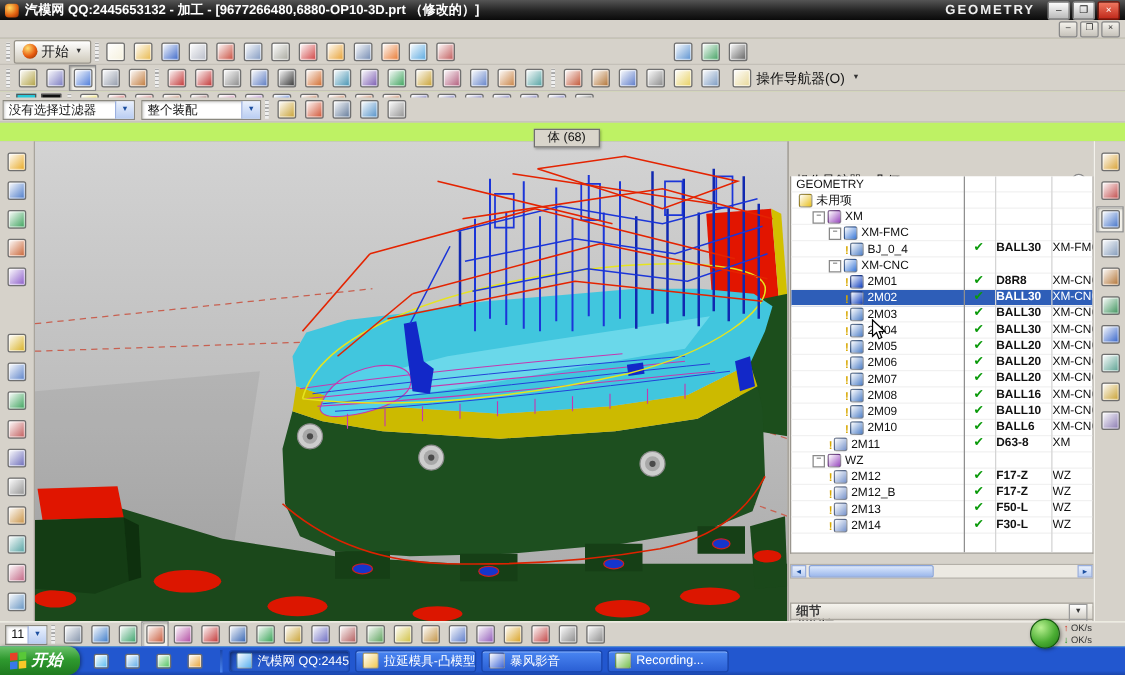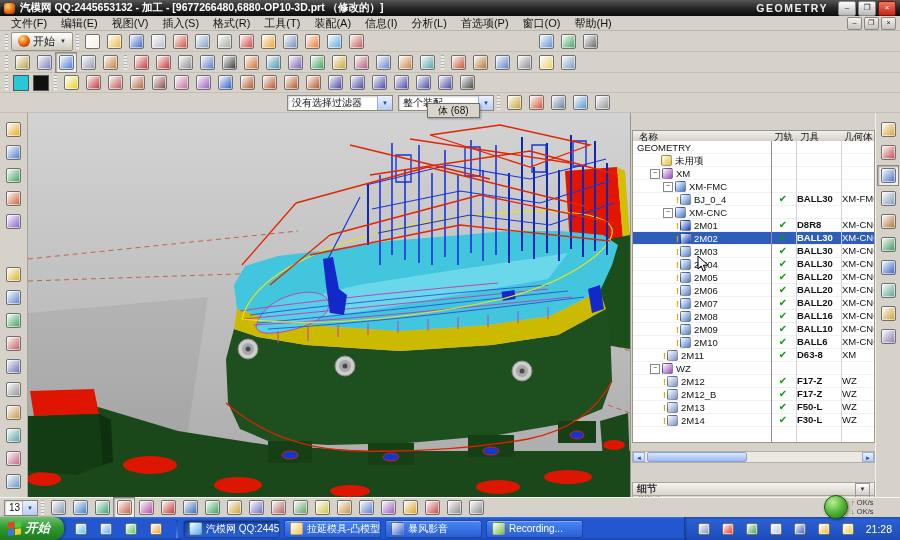--- a/index.html
+++ b/index.html
@@ -118,34 +118,20 @@
   <div id="titlebar" class="abs">
     <div id="nx-logo"></div>
     <div id="win-title">汽模网  QQ:2445653132 - 加工 - [9677266480,6880-OP10-3D.prt （修改的）]</div>
     <div id="brand">GEOMETRY</div>
     <div class="wbtn">–</div>
     <div class="wbtn">❐</div>
     <div class="wbtn close">×</div>
   </div>
 
   <div id="menubar" class="abs">
-    <div id="menu-items" style="display:flex;">
-        <span class="mitem">文件(F)</span>
-        <span class="mitem">编辑(E)</span>
-        <span class="mitem">视图(V)</span>
-        <span class="mitem">插入(S)</span>
-        <span class="mitem">格式(R)</span>
-        <span class="mitem">工具(T)</span>
-        <span class="mitem">装配(A)</span>
-        <span class="mitem">信息(I)</span>
-        <span class="mitem">分析(L)</span>
-        <span class="mitem">首选项(P)</span>
-        <span class="mitem">窗口(O)</span>
-        <span class="mitem">帮助(H)</span>
-      </div>
     <div id="menu-controls">
       <div class="wbtn small">–</div>
       <div class="wbtn small">❐</div>
       <div class="wbtn small">×</div>
     </div>
   </div>
 
   <div class="trow abs" style="top:31px;height:21px;">
     <div class="grip"></div>
     <div class="startbtn">
@@ -286,20 +272,25 @@
         <div class="tbtn">
           <div class="chip" style="background: linear-gradient(135deg, rgb(255, 255, 255), rgb(136, 136, 136));"></div>
         </div>
         <div class="tbtn">
           <div class="chip" style="background: linear-gradient(135deg, rgb(255, 255, 255), rgb(232, 208, 96));"></div>
         </div>
         <div class="tbtn">
           <div class="chip" style="background: linear-gradient(135deg, rgb(255, 255, 255), rgb(120, 152, 192));"></div>
         </div>
       </div>
+    <div class="navlabelbtn">
+      <span class="chip" style="background:linear-gradient(135deg,#ffffff,#e8d898);"></span>
+      <span>操作导航器(O)</span>
+      <span class="caret">▼</span>
+    </div>
   </div>
 
   <div class="trow abs" style="top:73px;height:20px;">
     <div class="grip"></div>
     <div class="swatch" style="background:#28c8d8;"></div>
     <div class="swatch" style="background:#101010;"></div>
     <div class="grip"></div>
     <div class="tgroup">
         <div class="tbtn">
           <div class="chip" style="background: linear-gradient(135deg, rgb(255, 255, 255), rgb(232, 208, 32));"></div>
@@ -354,21 +345,21 @@
         </div>
         <div class="tbtn">
           <div class="chip" style="background: linear-gradient(135deg, rgb(255, 255, 255), rgb(64, 64, 160));"></div>
         </div>
         <div class="tbtn">
           <div class="chip" style="background: linear-gradient(135deg, rgb(255, 255, 255), rgb(64, 64, 64));"></div>
         </div>
       </div>
   </div>
 
-  <div class="trow abs" style="top:93px;height:20px;justify-content:center;">
+  <div class="trow abs" style="top:78px;height:20px;">
     <div class="combo" style="width:106px;">
       <span>没有选择过滤器</span>
       <span class="dd">▼</span>
     </div>
     <div class="combo" style="width:96px;margin-left:5px;">
       <span>整个装配</span>
       <span class="dd">▼</span>
     </div>
     <div class="grip"></div>
     <div class="tgroup">
@@ -573,38 +564,32 @@
             <path d="M242,172 L302,122"></path>
         </g>
       </svg>
     </div>
 
     <div id="navigator" class="abs">
       <div id="nav-title">
         <span>操作导航器 - 几何</span>
         <span id="pin"></span>
       </div>
-      <div id="nav-header">
-        <span style="left:6px;">名称</span>
-        <span style="left:141px;">刀轨</span>
-        <span style="left:167px;">刀具</span>
-        <span style="left:211px;">几何体</span>
-      </div>
       <div id="nav-list">
         <div id="nav-rows">
             <div class="nrow">
               <div class="ncell c-name" style="padding-left: 4px;">
                 <span>GEOMETRY</span>
               </div>
               <div class="ncell c-path"></div>
               <div class="ncell c-tool"></div>
               <div class="ncell c-geom"></div>
             </div>
             <div class="nrow">
-              <div class="ncell c-name" style="padding-left: 28px;">
+              <div class="ncell c-name" style="padding-left: 6px;">
                 <span class="nicon" style="background: linear-gradient(135deg, rgb(255, 255, 255), rgb(232, 192, 32));"></span>
                 <span>未用项</span>
               </div>
               <div class="ncell c-path"></div>
               <div class="ncell c-tool"></div>
               <div class="ncell c-geom"></div>
             </div>
             <div class="nrow">
               <div class="ncell c-name" style="padding-left: 17px;">
                 <span class="exp">−</span>
@@ -859,21 +844,21 @@
             <div class="chip" style="background: linear-gradient(135deg, rgb(255, 255, 255), rgb(136, 120, 176));"></div>
           </div>
         </div>
     </div>
   </div>
 
   <div id="tooltip" class="abs">体 (68)</div>
 
   <div id="bottombar" class="abs">
     <div class="combo" style="width:34px;">
-      <span>13</span>
+      <span>11</span>
       <span class="dd">▼</span>
     </div>
     <div class="grip"></div>
     <div class="tgroup">
         <div class="tbtn">
           <div class="chip" style="background: linear-gradient(135deg, rgb(255, 255, 255), rgb(128, 144, 168));"></div>
         </div>
         <div class="tbtn">
           <div class="chip" style="background: linear-gradient(135deg, rgb(255, 255, 255), rgb(56, 120, 200));"></div>
         </div>
@@ -978,45 +963,19 @@
         </div>
         <div class="task">
           <span class="ticon" style="background: linear-gradient(135deg, rgb(255, 255, 255), rgb(64, 104, 216));"></span>
           <span>暴风影音</span>
         </div>
         <div class="task">
           <span class="ticon" style="background: linear-gradient(135deg, rgb(255, 255, 255), rgb(120, 192, 80));"></span>
           <span>Recording...</span>
         </div>
       </div>
-    <div id="tray">
-      <div style="display:flex;gap:2px;">
-          <div class="tbtn">
-            <div class="chip" style="width: 10px; height: 10px; background: linear-gradient(135deg, rgb(255, 255, 255), rgb(120, 144, 192));"></div>
-          </div>
-          <div class="tbtn">
-            <div class="chip" style="width: 10px; height: 10px; background: linear-gradient(135deg, rgb(255, 255, 255), rgb(224, 48, 32));"></div>
-          </div>
-          <div class="tbtn">
-            <div class="chip" style="width: 10px; height: 10px; background: linear-gradient(135deg, rgb(255, 255, 255), rgb(56, 160, 72));"></div>
-          </div>
-          <div class="tbtn">
-            <div class="chip" style="width: 10px; height: 10px; background: linear-gradient(135deg, rgb(255, 255, 255), rgb(184, 200, 232));"></div>
-          </div>
-          <div class="tbtn">
-            <div class="chip" style="width: 10px; height: 10px; background: linear-gradient(135deg, rgb(255, 255, 255), rgb(56, 88, 192));"></div>
-          </div>
-          <div class="tbtn">
-            <div class="chip" style="width: 10px; height: 10px; background: linear-gradient(135deg, rgb(255, 255, 255), rgb(232, 184, 48));"></div>
-          </div>
-          <div class="tbtn">
-            <div class="chip" style="width: 10px; height: 10px; background: linear-gradient(135deg, rgb(255, 255, 255), rgb(232, 208, 72));"></div>
-          </div>
-        </div>
-      <div id="clock">21:28</div>
-    </div>
   </div>
 
   <svg id="cursor" class="abs" width="12" height="18" viewBox="0 0 12 18">
     <polygon points="1,1 1,14 4.2,11 6.2,16 8.4,15 6.4,10.2 11,10.2" fill="#fff" stroke="#000" stroke-width="1"></polygon>
   </svg>
 
 </div>
 
 </body></html>

